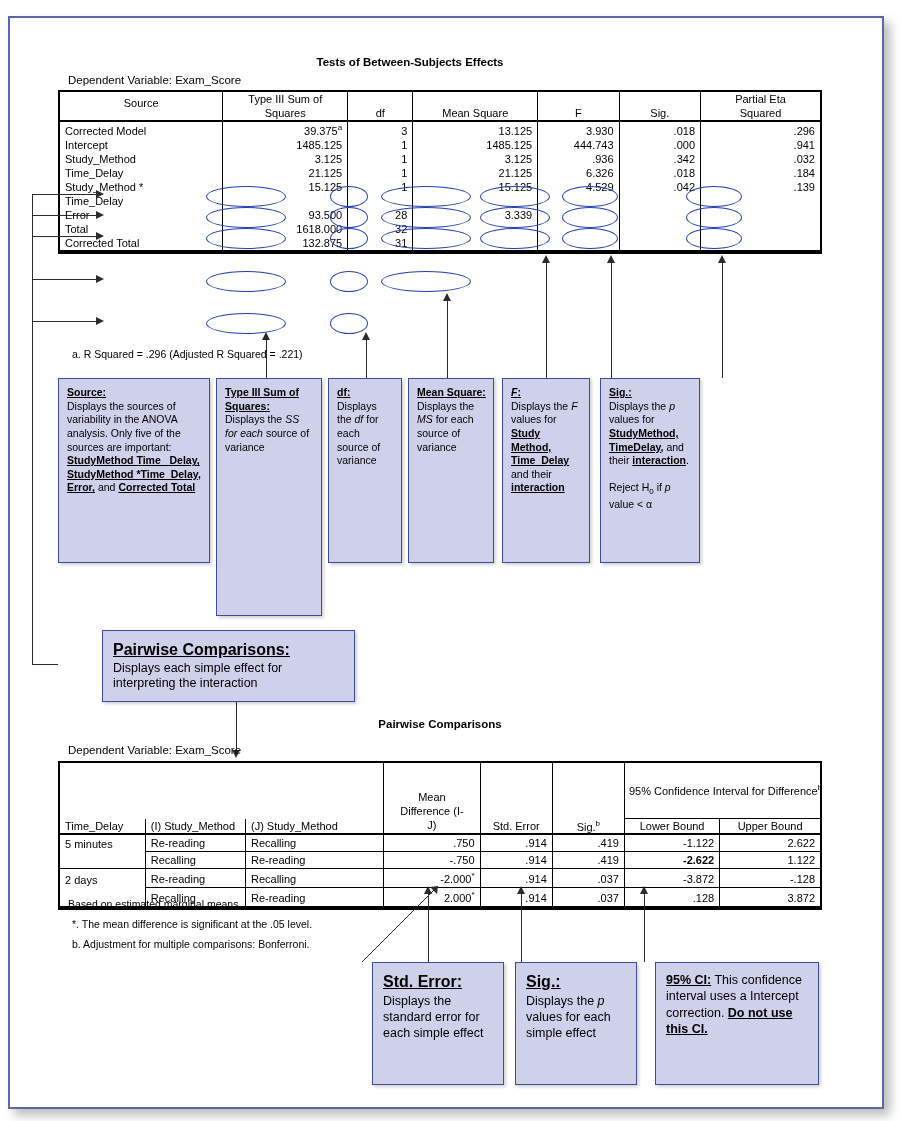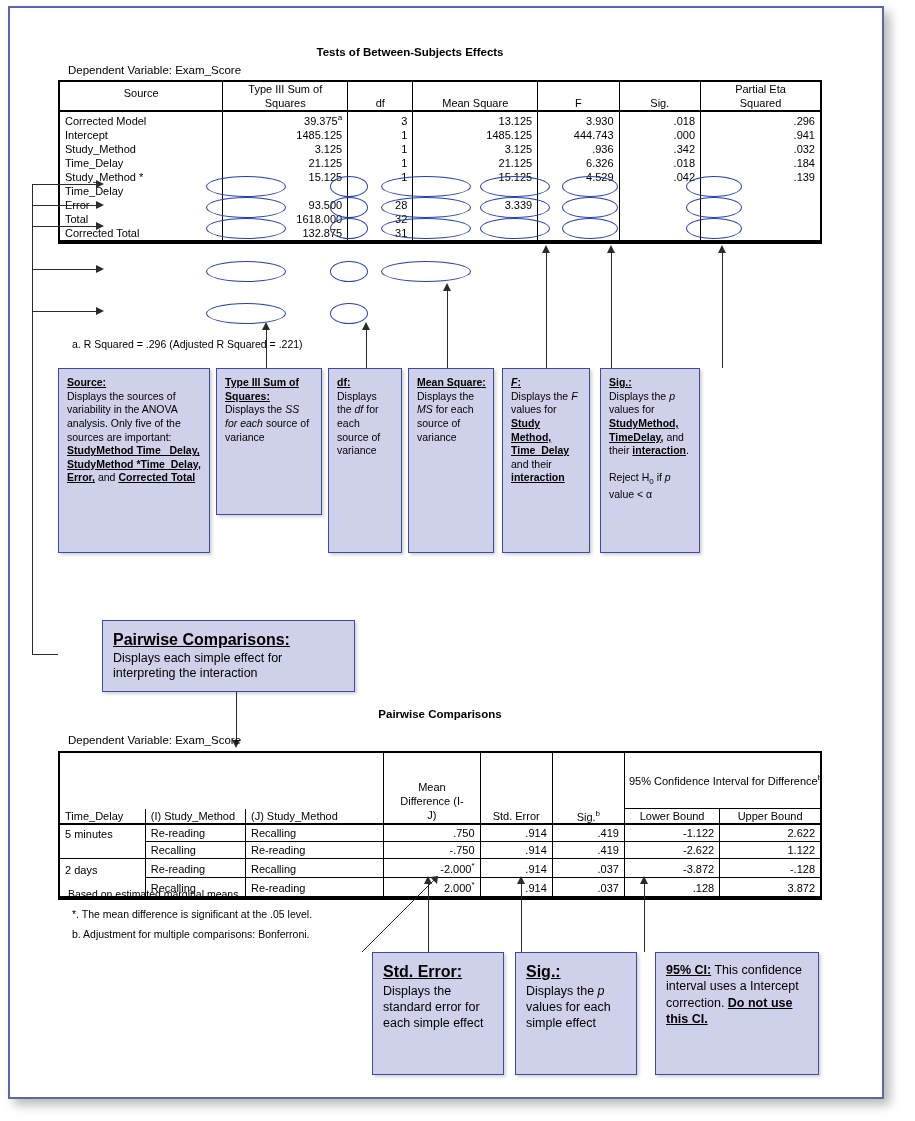--- a/index.html
+++ b/index.html
@@ -1,18 +1,18 @@
 <!DOCTYPE html>
 <html><head>
 <meta charset="utf-8">
 <style>
   html,body{margin:0;padding:0;background:#ffffff;}
   body{width:915px;height:1121px;font-family:"Liberation Sans",sans-serif;color:#000;}
   #page{position:relative;width:915px;height:1121px;overflow:hidden;background:#fff;}
-  #frame{position:absolute;left:8px;top:6px;width:872px;height:1089px;border:2px solid #5b67a8;
+  #frame{position:absolute;left:8px;top:16px;width:872px;height:1089px;border:2px solid #5b67a8;
          box-shadow:6px 6px 10px rgba(0,0,0,.28);background:#fff;}
 
   .abs{position:absolute;}
   .ttl{font-size:11.5px;font-weight:bold;text-align:center;}
   .depvar{font-size:11.5px;}
 
   
   table.spss{border-collapse:collapse;font-size:11px;background:#fff;}
   table.spss td,table.spss th{border-left:1px solid #000;border-right:1px solid #000;
     padding:1px 5px;font-weight:normal;vertical-align:bottom;white-space:nowrap;}
@@ -239,21 +239,21 @@
   <div class="uparrow" style="left:708px;top:237px;"></div>
 
   <div class="note" style="left:48px;top:360px;width:152px;height:185px;">
     <b>Source:</b><br>
     <span>Displays the sources of variability in the ANOVA analysis. Only five of the sources are important:</span><br>
     <b>StudyMethod Time _Delay, StudyMethod *Time_Delay, Error,</b>
     <span>and</span>
     <b>Corrected Total</b>
   </div>
 
-  <div class="note" style="left:206px;top:360px;width:106px;height:147px;">
+  <div class="note" style="left:206px;top:360px;width:106px;height:238px;">
     <b>Type III Sum of Squares:</b><br>
     <span>Displays the</span>
     <i>SS for each</i>
     <span>source of variance</span>
   </div>
 
   <div class="note" style="left:318px;top:360px;width:74px;height:185px;">
     <b>df:</b><br>
     <span>Displays</span>
     <span>the</span>
@@ -352,21 +352,21 @@
               <td class="num thinbot" style="padding-top: 2px; padding-bottom: 2px;">-1.122</td>
               <td class="num noR thinbot" style="padding-top: 2px; padding-bottom: 2px;">2.622</td>
             </tr>
             <tr>
               <td class="lft noL thinbot" style="padding-top: 2px; padding-bottom: 2px;">&nbsp;</td>
               <td class="lft thinbot" style="padding-top: 2px; padding-bottom: 2px;">Recalling</td>
               <td class="lft thinbot" style="padding-top: 2px; padding-bottom: 2px;">Re-reading</td>
               <td class="num thinbot" style="padding-top: 2px; padding-bottom: 2px;">-.750</td>
               <td class="num thinbot" style="padding-top: 2px; padding-bottom: 2px;">.914</td>
               <td class="num thinbot" style="padding-top: 2px; padding-bottom: 2px;">.419</td>
-              <td class="num thinbot" style="padding-top: 2px; padding-bottom: 2px;">-2.622</td>
+              <td class="num thinbot" style="padding-top: 2px; padding-bottom: 2px; font-weight: bold;">-2.622</td>
               <td class="num noR thinbot" style="padding-top: 2px; padding-bottom: 2px;">1.122</td>
             </tr>
             <tr>
               <td class="lft noL" style="padding-top: 2px; padding-bottom: 2px;">2 days</td>
               <td class="lft thinbot" style="padding-top: 2px; padding-bottom: 2px;">Re-reading</td>
               <td class="lft thinbot" style="padding-top: 2px; padding-bottom: 2px;">Recalling</td>
               <td class="num thinbot" style="padding-top: 2px; padding-bottom: 2px;">-2.000<sup>*</sup></td>
               <td class="num thinbot" style="padding-top: 2px; padding-bottom: 2px;">.914</td>
               <td class="num thinbot" style="padding-top: 2px; padding-bottom: 2px;">.037</td>
               <td class="num thinbot" style="padding-top: 2px; padding-bottom: 2px;">-3.872</td>

